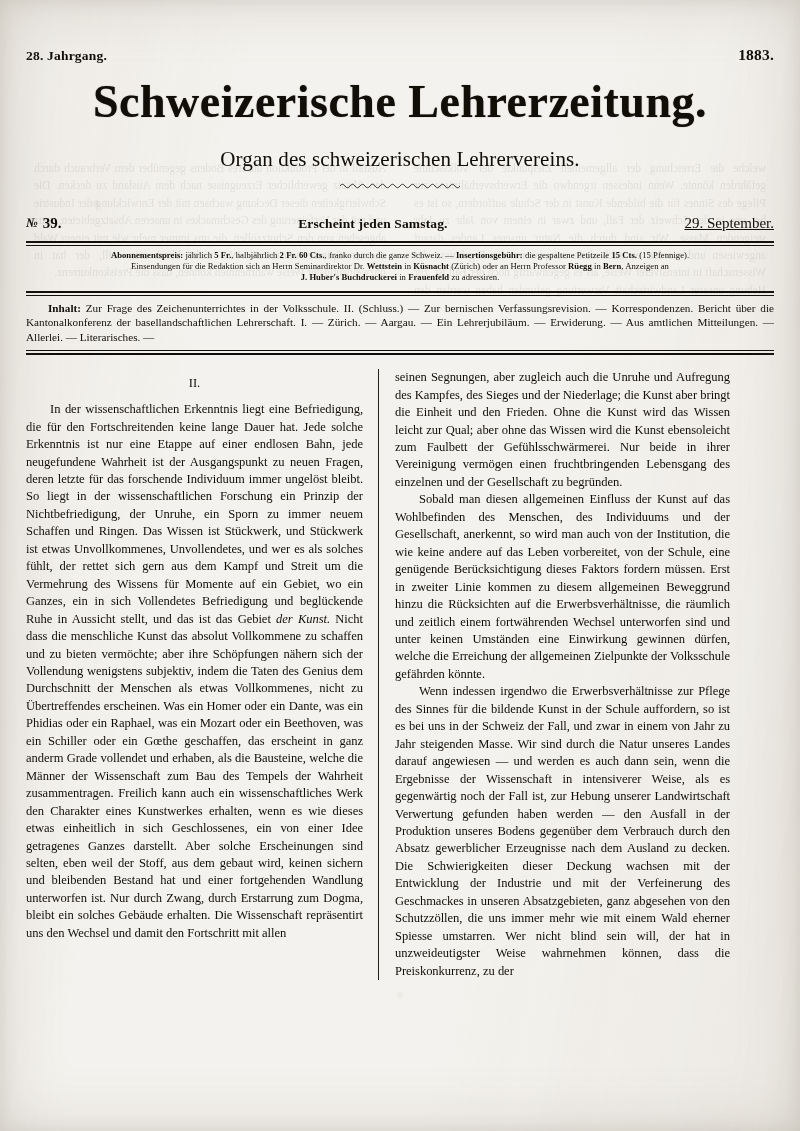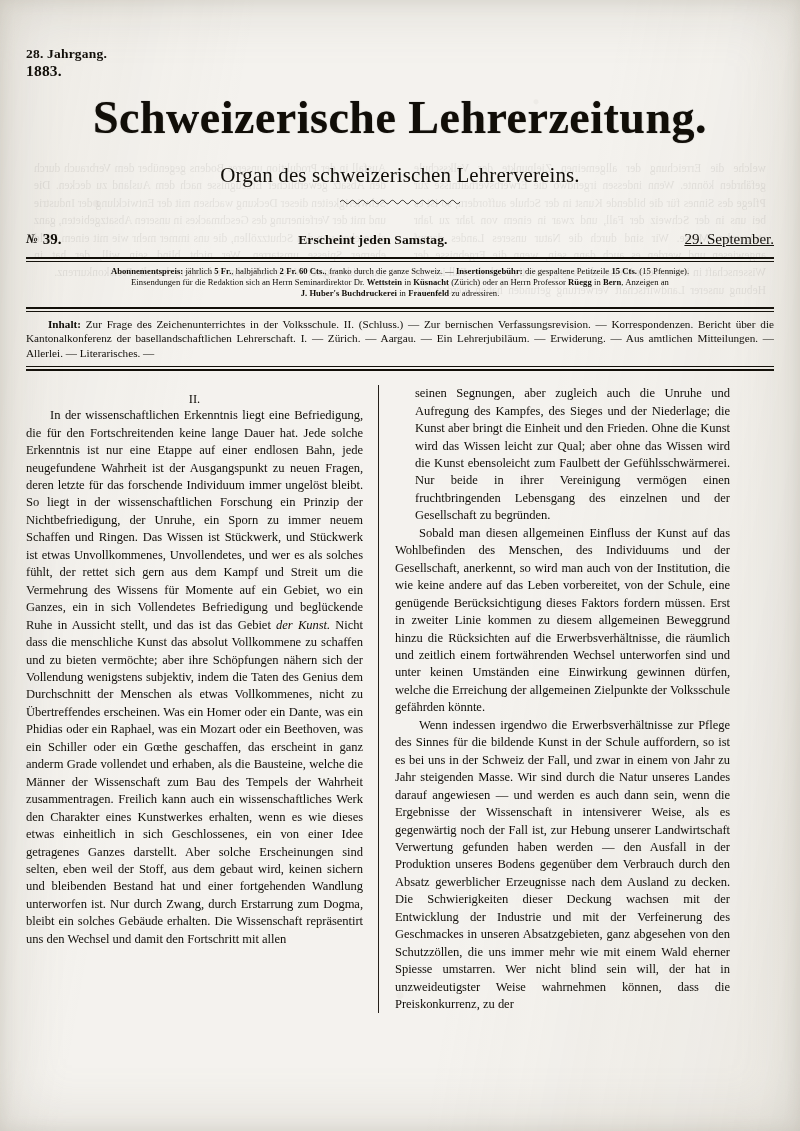--- a/index.html
+++ b/index.html
@@ -75,21 +75,20 @@
 
   
   .topline {
     display: flex;
     justify-content: space-between;
     align-items: baseline;
     padding-top: 46px;
     font-weight: bold;
     font-size: 13.5px;
     letter-spacing: .2px;
-    flex-direction: column;
   }
   .topline .year { font-size: 15.5px; }
 
   .masthead-title {
     text-align: center;
     font-size: 46px;
     font-weight: bold;
     letter-spacing: .5px;
     margin-top: 14px;
     line-height: 1.06;
@@ -175,33 +174,33 @@
     font-size: 14.1px;
     font-weight: bold;
     text-align: center;
     letter-spacing: -0.1px;
     line-height: 1.2;
   }
   .article-part {
     text-align: center;
     font-size: 12.5px;
     margin-top: 7px;
-    margin-bottom: 0;
+    margin-bottom: 10px;
   }
 
   p.body {
     font-size: 12.55px;
     line-height: 17.45px;
     text-align: justify;
     text-indent: 24px;
     margin: 0;
     letter-spacing: -0.04px;
     word-spacing: .1px;
   }
-  p.body.cont { text-indent: 0; margin-left: 20px; }
+  p.body.cont { text-indent: 0; }
   p.body em { font-style: italic; }
 
   .ink {
     filter: contrast(1.06);
   }
 </style>
 </head>
 <body>
 
 <div class="page">

